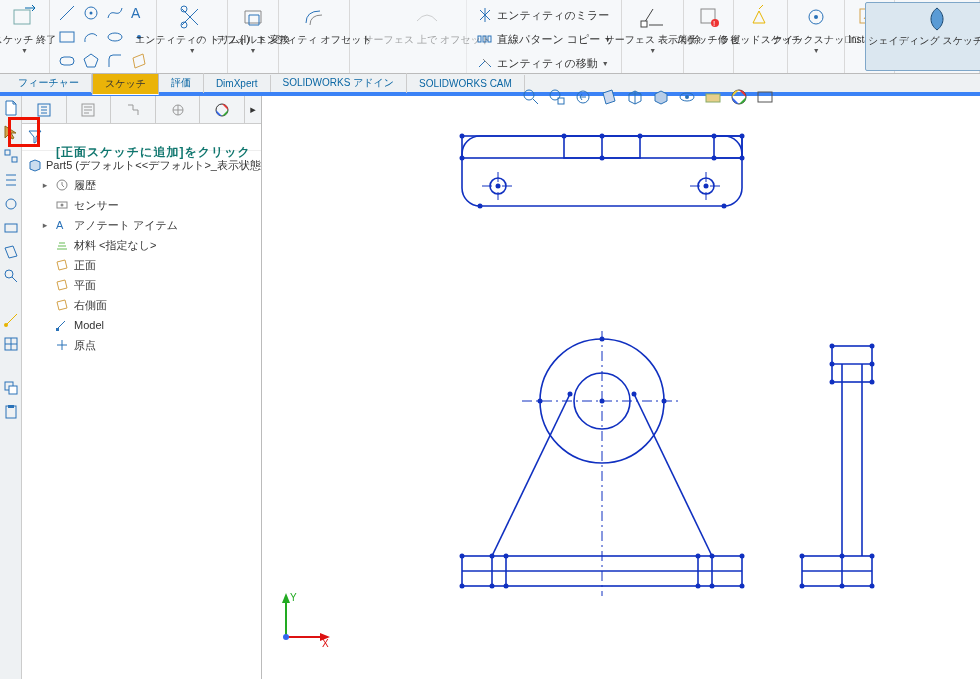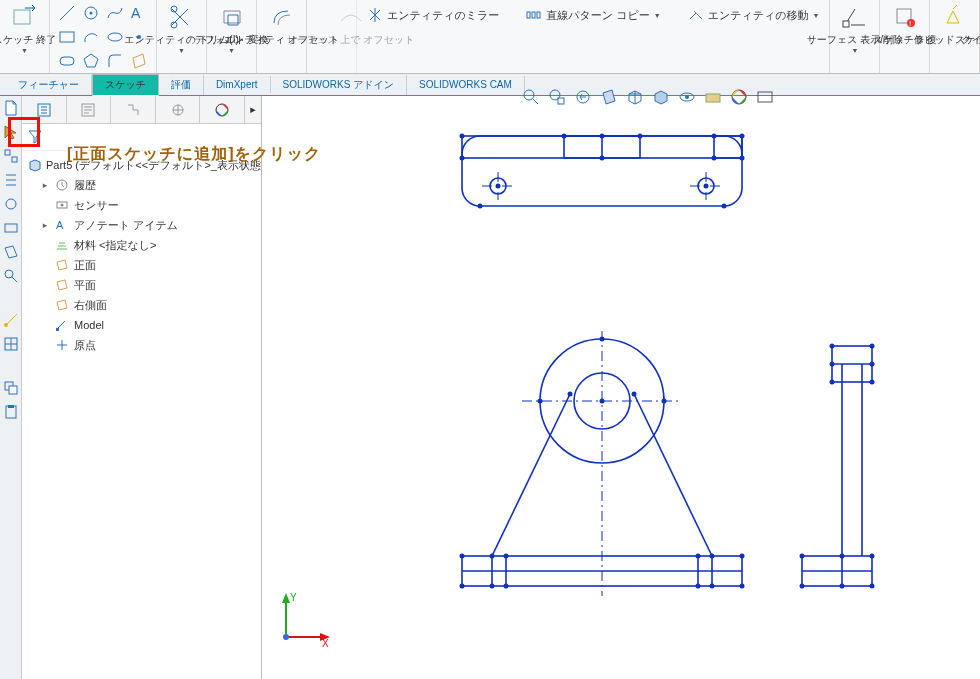--- a/index.html
+++ b/index.html
@@ -15,23 +15,23 @@
 .drop { font-size: 7px; color: #555; }
 .icon-box { width: 30px; height: 28px; display: flex; align-items: center; justify-content: center; }
 .small-grid { display: flex; flex-direction: column; gap: 2px; padding: 0 2px; }
 .small-row { display: flex; gap: 2px; }
 .small-btn { width: 22px; height: 22px; display: flex; align-items: center; justify-content: center; cursor: pointer; }
 .text-btn { display: flex; align-items: center; gap: 4px; padding: 0 4px; height: 22px; cursor: pointer; white-space: nowrap; }
 .text-btn .ico { width: 16px; height: 16px; display: flex; align-items: center; justify-content: center; }
 .disabled { opacity: 0.45; padding-left: 42px; }
 
 
-.tabs { display: flex; height: 22px; background: #eef1f3; border-bottom: 1px solid #3b82f6; align-items: center; padding-left: 6px; }
+.tabs { display: flex; height: 22px; background: #eef1f3; border-bottom: 4px solid #3b82f6; align-items: center; padding-left: 6px; }
 .tab { padding: 3px 12px; font-size: 10px; cursor: pointer; color: #0a66a3; border-right: 1px solid #ccc; }
-.tab.active { background: #14b8a6; border: 1px solid #bbb; border-bottom: 1px solid #fff; margin-bottom: -1px; color: #333; }
+.tab.active { background: #eab308; border: 1px solid #bbb; border-bottom: 1px solid #fff; margin-bottom: -1px; color: #333; }
 
 
 .view-tb { position: absolute; top: 86px; left: 520px; display: flex; gap: 4px; align-items: center; z-index: 40; }
 .view-tb .vb { width: 22px; height: 22px; display: flex; align-items: center; justify-content: center; cursor: pointer; }
 
 
 .workarea { display: flex; height: calc(679px - 96px); }
 .left-strip { width: 22px; background: #eef1f3; border-right: 1px solid #ccc; display: flex; flex-direction: column; }
 .ls-ico { width: 22px; height: 24px; display: flex; align-items: center; justify-content: center; cursor: pointer; }
 .ls-sep { height: 10px; }
@@ -45,21 +45,21 @@
 .filter-row .f-ico { width: 18px; height: 18px; display: flex; align-items: center; justify-content: center; }
 .tree { padding: 4px 4px; font-size: 11px; }
 .tree .row { display: flex; align-items: center; gap: 4px; padding: 2px 2px; cursor: pointer; white-space: nowrap; }
 .tree .row .tw { width: 10px; color: #666; font-size: 9px; text-align: center; }
 .tree .row .ic { width: 16px; height: 16px; display: flex; align-items: center; justify-content: center; }
 .tree .lvl1 { padding-left: 14px; }
 
 .canvas { flex: 1; position: relative; background: #fff; }
 .triad { position: absolute; left: 12px; bottom: 30px; }
 
-.annot { position: absolute; top: 144px; left: 67px; font-size: 16px; font-weight: bold; color: #a16207; z-index: 100; letter-spacing: 1px; }
+.annot { position: absolute; top: 144px; left: 56px; font-size: 12px; font-weight: bold; color: #0f766e; z-index: 100; letter-spacing: 1px; }
 .hl { position: absolute; top: 117px; left: 8px; width: 32px; height: 30px; border: 3px solid #e10; z-index: 99; }
 
 
 .sk { stroke: #1030c0; fill: none; stroke-width: 1.6; }
 .skpt { fill: #1030c0; }
 .cl { stroke: #1030c0; stroke-width: 1; stroke-dasharray: 10 4 2 4; fill: none; }
 
 svg { display: block; }
 </style>
 </head>
@@ -203,21 +203,21 @@
             <path d="M4 16 Q14 4 24 16" fill="none" stroke="#999"></path>
           </svg>
         </div>
       <div class="lbl">サーフェス
 上で
 オフセット</div>
     </div>
   </div>
 
   <div class="ribbon-group">
-    <div style="display:flex;flex-direction:row;gap:19px;padding:2px;">
+    <div style="display:flex;flex-direction:column;gap:2px;padding:2px;">
       <div class="text-btn">
           <span class="ico">
             <svg width="16" height="16">
               <path d="M8 1 v14 M3 3 L8 8 L3 13 M13 3 L8 8 L13 13" stroke="#2a72b8" fill="none"></path>
             </svg>
           </span>
           <span>エンティティのミラー</span>
         </div>
       <div class="text-btn">
           <span class="ico">

